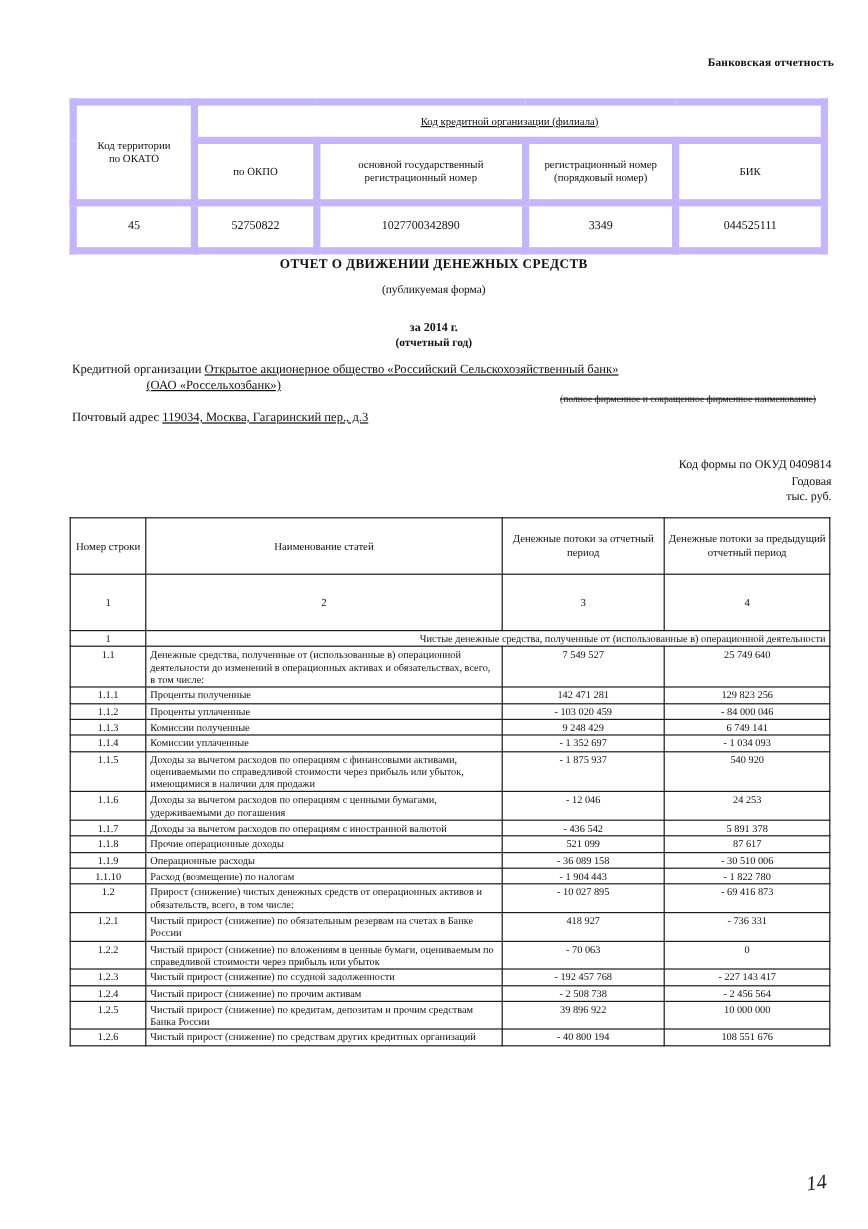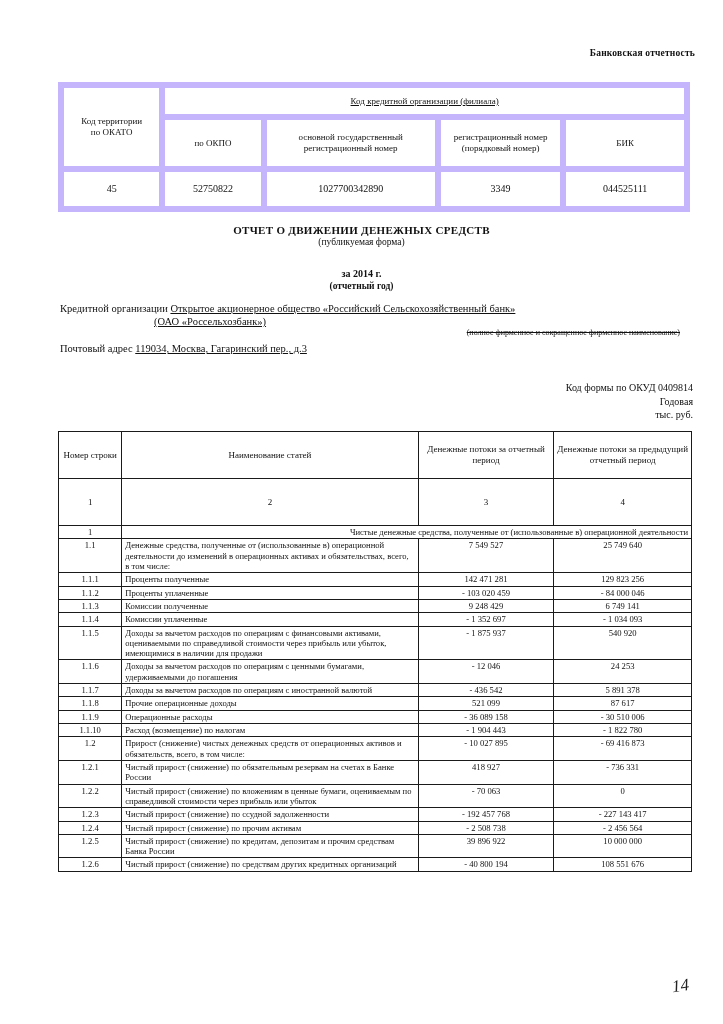--- a/index.html
+++ b/index.html
@@ -58,21 +58,21 @@
   .cell-reg { width: 112px; }
   .cell-bik { width: 110px; }
   .id-values td { height: 30px; font-size: 10px; }
   .underline-strike {
     text-decoration: underline;
   }
 
   
   .doc-title {
     position: absolute;
-    top: 224px;
+    top: 214px;
     left: 0;
     width: 723px;
     text-align: center;
     font-size: 11px;
     font-weight: bold;
     letter-spacing: 0.3px;
   }
   .doc-subtitle {
     position: absolute;
     top: 237px;
@@ -109,21 +109,21 @@
     width: 620px;
     font-size: 10.5px;
   }
   .org-row1 { white-space: nowrap; }
   .org-label { }
   .org-name {
     text-decoration: underline;
     font-weight: normal;
   }
   .org-row2 {
-    margin-left: 94px;
+    margin-left: 62px;
     margin-top: 2px;
   }
   .org-note {
     margin-left: 128px;
     margin-top: 1px;
     font-size: 8px;
     text-decoration: line-through;
     text-align: right;
   }
   .addr-row {

